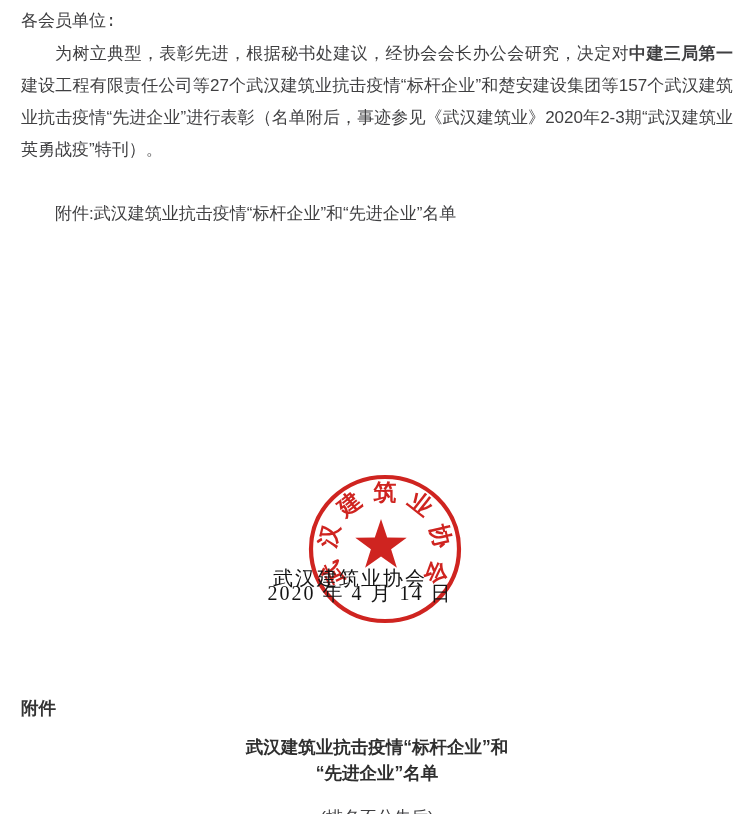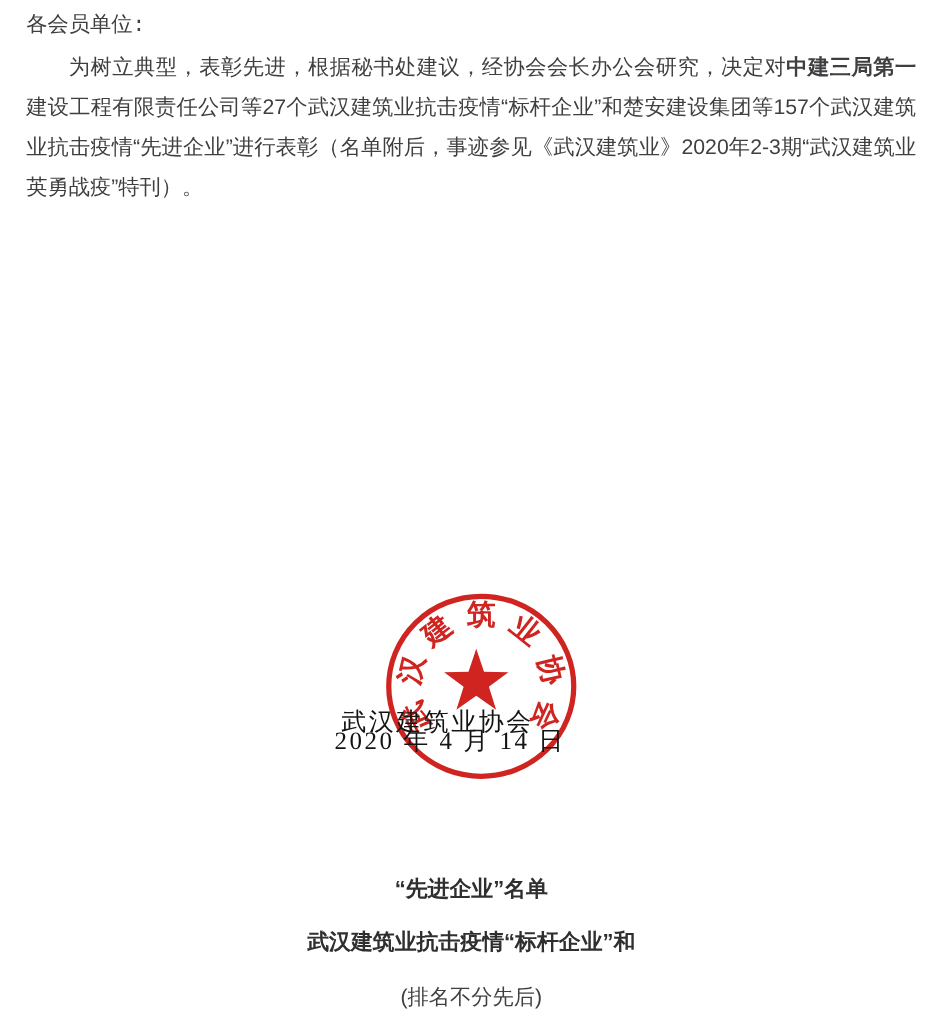--- a/index.html
+++ b/index.html
@@ -78,20 +78,21 @@
     font-weight: bold;
     font-size: 23px;
   }
 </style>
 </head>
 <body>
 
 <div class="doc">
   <p class="salutation">各会员单位:</p>
   <p class="para"><span>为树立典型，表彰先进，根据秘书处建议，经协会会长办公会研究，决定对</span><span class="bold-inline">中建三局第一</span><span>建设工程有限责任公司等27个武汉建筑业抗击疫情“标杆企业”和楚安建设集团等157个武汉建筑业抗击疫情“先进企业”进行表彰（名单附后，事迹参见《武汉建筑业》2020年2-3期“武汉建筑业英勇战疫”特刊）。</span></p>
+  <p class="attachment">附件:武汉建筑业抗击疫情“标杆企业”和“先进企业”名单</p>
 </div>
 
 <div class="seal-layer">
   <svg class="seal-svg" width="160" height="152" viewBox="0 0 160 152">
     <ellipse cx="80" cy="76" rx="74" ry="72" fill="none" stroke="#cf2420" stroke-width="4.2"></ellipse>
     <path d="M76,46 L82.2,64.4 L101.7,64.7 L86.1,76.3 L91.9,94.8 L76,83.6 L60.1,94.8 L65.9,76.3 L50.3,64.7 L69.8,64.4 Z" fill="#cf2420"></path>
     <g fill="#cf2420" text-anchor="middle">
       <text class="seal-ring-char" x="28.3" y="100.1" transform="rotate(-115 28.3 100.1)" dominant-baseline="central">武</text>
       <text class="seal-ring-char" x="24.5" y="62.9" transform="rotate(-76.7 24.5 62.9)" dominant-baseline="central">汉</text>
       <text class="seal-ring-char" x="44.6" y="31.3" transform="rotate(-38.3 44.6 31.3)" dominant-baseline="central">建</text>
@@ -99,16 +100,17 @@
       <text class="seal-ring-char" x="115.4" y="31.3" transform="rotate(38.3 115.4 31.3)" dominant-baseline="central">业</text>
       <text class="seal-ring-char" x="135.5" y="62.9" transform="rotate(76.7 135.5 62.9)" dominant-baseline="central">协</text>
       <text class="seal-ring-char" x="131.7" y="100.1" transform="rotate(115 131.7 100.1)" dominant-baseline="central">会</text>
     </g>
   </svg>
   <div class="seal-sig">武汉建筑业协会</div>
   <div class="seal-date">2020 年 4 月 14 日</div>
 </div>
 
 <div class="appendix">
+  <p class="appendix-label">附件</p>
+  <p class="appendix-title">武汉建筑业抗击疫情“标杆企业”和</p>
   <p class="appendix-title" style="margin-top:0;">“先进企业”名单</p>
-  <p class="appendix-title">武汉建筑业抗击疫情“标杆企业”和</p>
   <p class="appendix-subtitle">(排名不分先后)</p>
 </div>
 
 </body></html>

